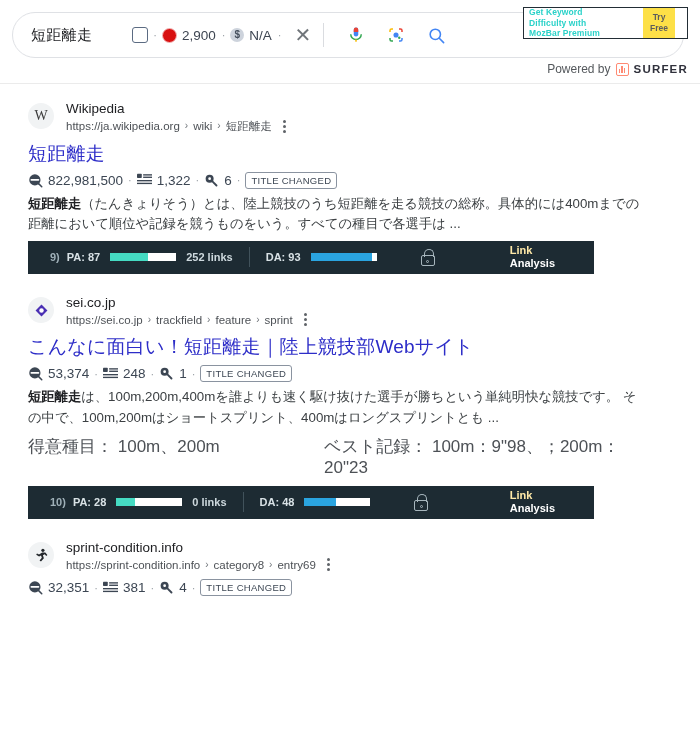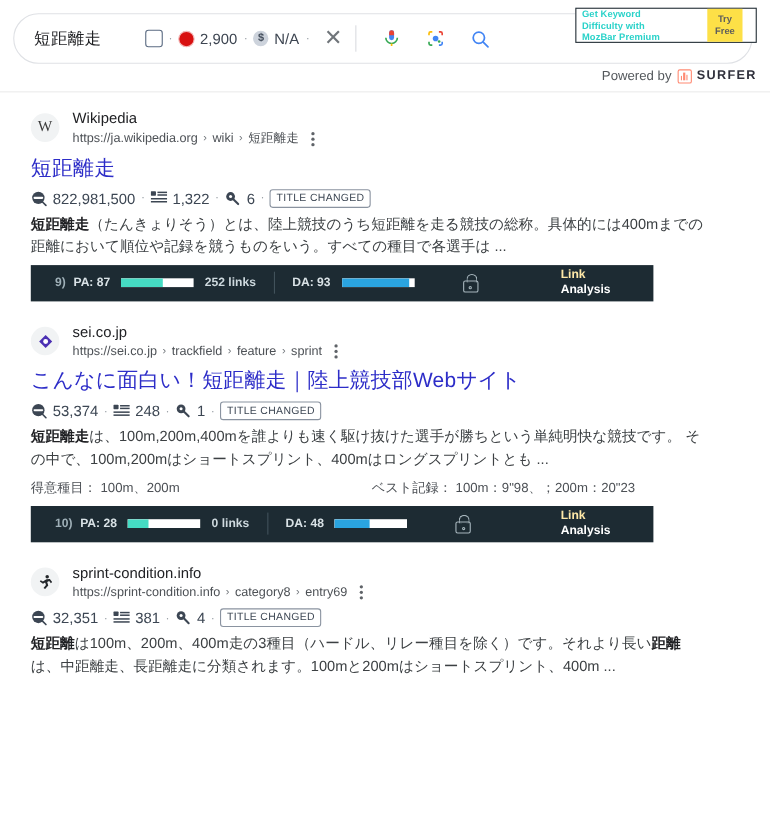--- a/index.html
+++ b/index.html
@@ -219,21 +219,21 @@
   .snippet {
     font-size: 13.3px;
     color: #3c4043;
     line-height: 1.55;
     max-width: 612px;
     margin-bottom: 6px;
   }
   .snippet b { font-weight: bold; color: #202124; }
   .richline {
     display: flex;
-    font-size: 12px;
+    font-size: 17px;
     color: #4d5156;
     max-width: 620px;
     margin: 4px 0 8px 0;
   }
   .rich-a { width: 310px; }
 
   
   .mozbar {
     background: #1d2b33;
     height: 33px;
@@ -602,18 +602,15 @@
             <circle cx="9" cy="9" r="6.4" fill="#3c4653"></circle>
             <circle cx="9" cy="9" r="2.2" fill="#fff"></circle>
             <path d="M13 13 L20 20" stroke="#3c4653" stroke-width="3" stroke-linecap="round"></path>
           </svg>
       </span>
       <span>4</span>
       <span class="m-sep">·</span>
       <span class="badge">TITLE CHANGED</span>
     </div>
 
-    <div class="snippet">
-      <b>短距離</b><span>は100m、200m、400m走の3種目（ハードル、リレー種目を除く）です。それより長い</span><b>距離</b><span>は、中距離走、長距離走に分類されます。100mと200mはショートスプリント、400m ...</span>
-    </div>
   </div>
 
 </div>
 
 </body></html>

